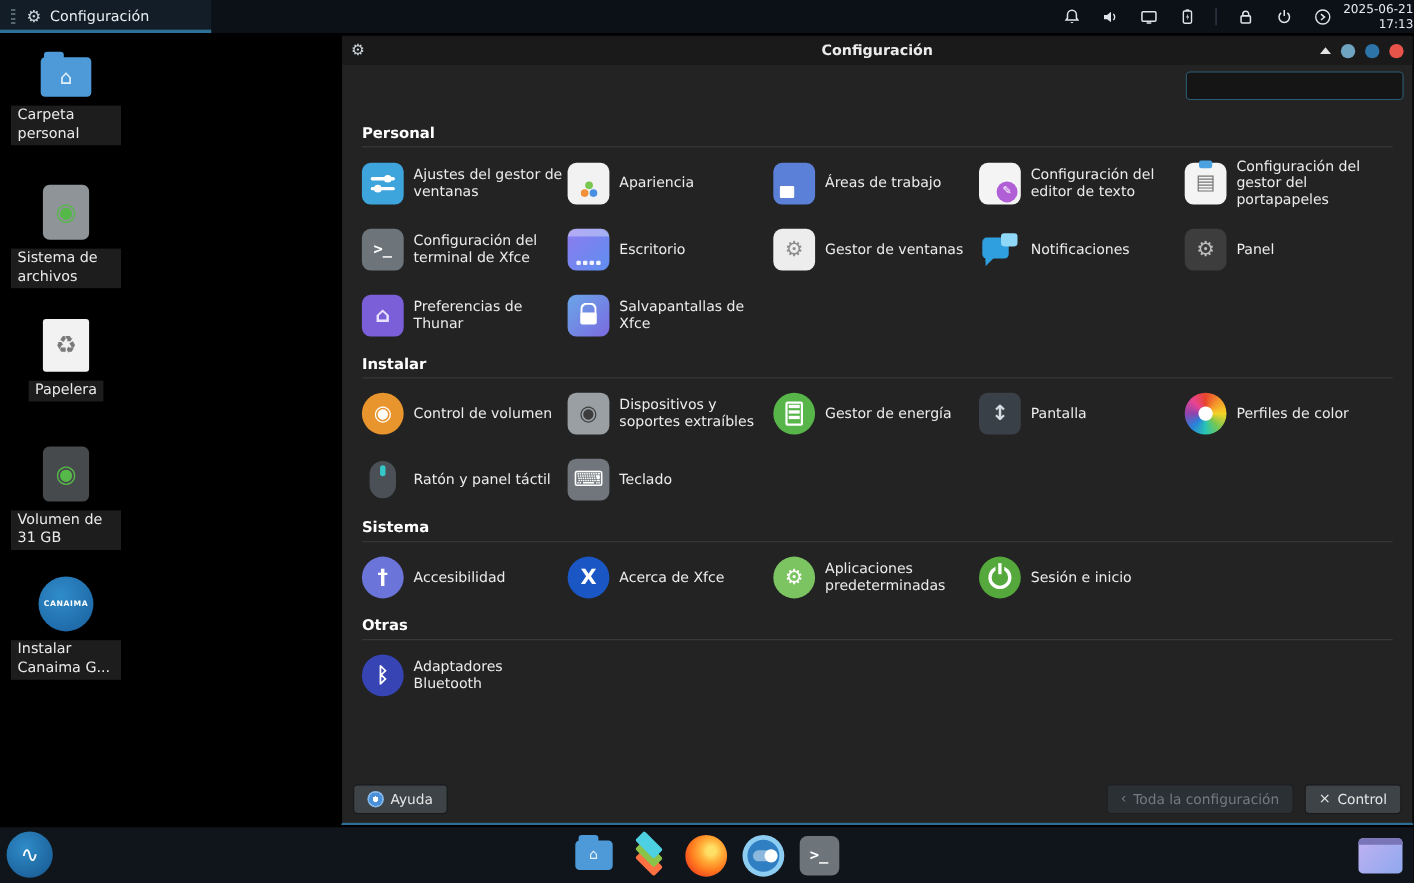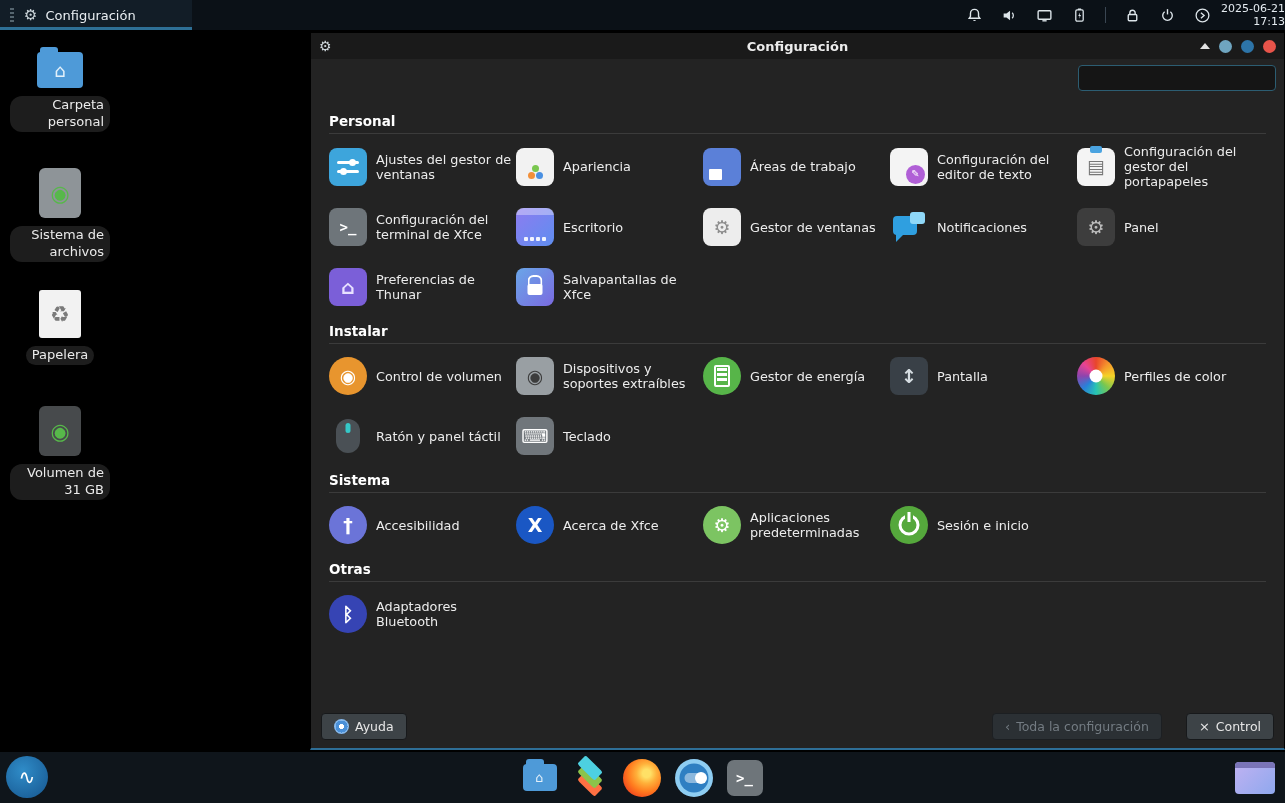--- a/index.html
+++ b/index.html
@@ -14,21 +14,21 @@
   .gear-g{color:#cdd6db;font-size:15px;line-height:1;}
   .task-label{color:#e9eef2;font-size:13px;}
   .panel-spacer{flex:1;}
   .tray{display:flex;align-items:center;gap:17px;padding-right:10px;}
   .tray-ico{display:flex;align-items:center;justify-content:center;width:18px;height:18px;}
   .tray-sep{width:1px;height:16px;background:#3a4652;}
   .clock{color:#e4ebf0;font-size:11px;line-height:1.2;text-align:right;min-width:64px;}
   
   .dicons{position:absolute;inset:0;z-index:5;}
   .dicon{position:absolute;left:10px;width:100px;display:flex;flex-direction:column;align-items:center;cursor:default;}
-  .dlabel{margin-top:8px;background:#1d1d1d;color:#eaeaea;font-size:13px;line-height:1.3;padding:1px 6px;text-align:right;max-width:100px;border-radius:12px;}
+  .dlabel{margin-top:8px;background:#1d1d1d;color:#eaeaea;font-size:13px;line-height:1.3;padding:1px 6px;text-align:left;max-width:100px;}
   .fold{position:relative;width:46px;height:36px;background:#4e9ad8;border-radius:4px;display:flex;align-items:center;justify-content:center;color:#e2f0fa;font-size:18px;}
   .fold .tab{position:absolute;top:-5px;left:3px;width:18px;height:6px;background:#4e9ad8;border-radius:3px 3px 0 0;}
   .fold.small{width:34px;height:27px;font-size:13px;}
   .drive{width:42px;height:50px;background:#8e9498;border-radius:6px;display:flex;align-items:center;justify-content:center;color:#57b84a;font-size:22px;}
   .drive.dim{background:rgba(142,148,152,.5);}
   .trash{width:42px;height:48px;background:#f2f2f2;border-radius:3px;display:flex;align-items:center;justify-content:center;color:#7a7a7a;font-size:22px;}
   .cana{width:50px;height:50px;border-radius:50%;background:radial-gradient(circle at 40% 35%,#2f8cc8,#1a5f9e);display:flex;align-items:center;justify-content:center;color:#fff;font-size:7px;font-weight:bold;letter-spacing:.5px;}
   
   .window{position:absolute;left:310px;top:32px;width:975px;height:718px;background:#232323;border:1px solid #000;border-bottom:2px solid #2e6e96;box-shadow:-18px 24px 40px rgba(0,0,0,.45);display:flex;flex-direction:column;z-index:20;box-sizing:border-box;}
   .titlebar{height:26px;background:#1a1a1a;display:flex;align-items:center;padding:0 8px;flex:none;}
@@ -77,21 +77,21 @@
   .k-colorwheel .hub{left:50%;top:50%;transform:translate(-50%,-50%);width:13px;height:13px;background:#fff;border-radius:50%;}
   .k-mouse{background:transparent!important;}
   .k-mouse .mbody{left:50%;top:2px;transform:translateX(-50%);width:24px;height:34px;background:#4a5055;border-radius:12px;}
   .k-mouse .mwheel{left:50%;top:6px;transform:translateX(-50%);width:5px;height:10px;background:#35c8c8;border-radius:3px;}
   .k-power .pring{left:50%;top:50%;transform:translate(-50%,-50%);width:15px;height:15px;border:3px solid #fff;border-radius:50%;}
   .k-power .pline{left:50%;top:6px;transform:translateX(-50%);width:3px;height:10px;background:#fff;box-shadow:0 0 0 2.5px #55a83c;}
   .k-toggle .tin,.dtog .tin{left:50%;top:50%;transform:translate(-50%,-50%);width:29px;height:29px;background:#2f7fc2;border-radius:50%;}
   .k-toggle .tpill,.dtog .tpill{left:50%;top:50%;transform:translate(-50%,-50%);width:19px;height:10px;background:rgba(255,255,255,.45);border-radius:5px;}
   .k-toggle .tdot,.dtog .tdot{left:calc(50% + 1px);top:50%;transform:translate(0,-50%);width:12px;height:12px;background:#fff;border-radius:50%;}
   
-  .footer{flex:none;display:flex;align-items:center;gap:24px;padding:6px 10px 8px;}
+  .footer{flex:none;display:flex;align-items:center;gap:10px;padding:6px 10px 8px;}
   .btn{display:flex;align-items:center;gap:6px;background:#3d4347;border:1px solid #17191b;border-radius:4px;padding:5px 12px;color:#e6e6e6;font-size:12.5px;cursor:default;}
   .btn.disabled{background:#2b3034;color:#737b82;border-color:#1c1f22;}
   .btn b{font-weight:normal;font-size:13px;}
   .help-ico{width:15px;height:15px;border-radius:50%;background:radial-gradient(circle,#ffffff 0 2.5px,#4a90d8 2.5px 6px,#85b8ec 6px);}
   .fspacer{flex:1;}
   
   .dock{position:absolute;left:0;right:0;bottom:0;height:51px;background:#0f151b;z-index:40;display:flex;align-items:center;justify-content:center;gap:14px;}
   .cmenu{position:absolute;left:6px;bottom:5px;width:42px;height:42px;border-radius:50%;background:radial-gradient(circle at 40% 35%,#2f8cc8,#16558e);color:#fff;display:flex;align-items:center;justify-content:center;font-size:20px;}
   .sdesk{position:absolute;right:10px;bottom:9px;width:40px;height:32px;border-radius:4px;background:linear-gradient(135deg,#c0b2f2,#8fa8ee);display:block;}
   .sdesk i{position:absolute;top:0;left:0;right:0;height:6px;background:#7a74b8;border-radius:4px 4px 0 0;}
@@ -179,20 +179,24 @@
         <div class="dlabel">Sistema de archivos</div>
       </div>
       <div class="dicon" style="top: 290px;">
         <span class="trash">♻</span>
         <div class="dlabel">Papelera</div>
       </div>
       <div class="dicon" style="top: 406px;">
         <span class="drive dim">◉</span>
         <div class="dlabel">Volumen de 31 GB</div>
       </div>
+      <div class="dicon" style="top: 524px;">
+        <span class="cana">CANAIMA</span>
+        <div class="dlabel">Instalar Canaima G...</div>
+      </div>
     </div>
 
   <div class="window">
     <div class="titlebar">
       <span class="gear-g" style="font-size:14px;">⚙</span>
       <span class="tb-title">Configuración</span>
       <span class="tb-controls" id="tbcontrols">
           <span class="tri"></span>
           <span class="cbtn" style="background: rgb(111, 165, 192);"></span>
           <span class="cbtn" style="background: rgb(45, 116, 168);"></span>

